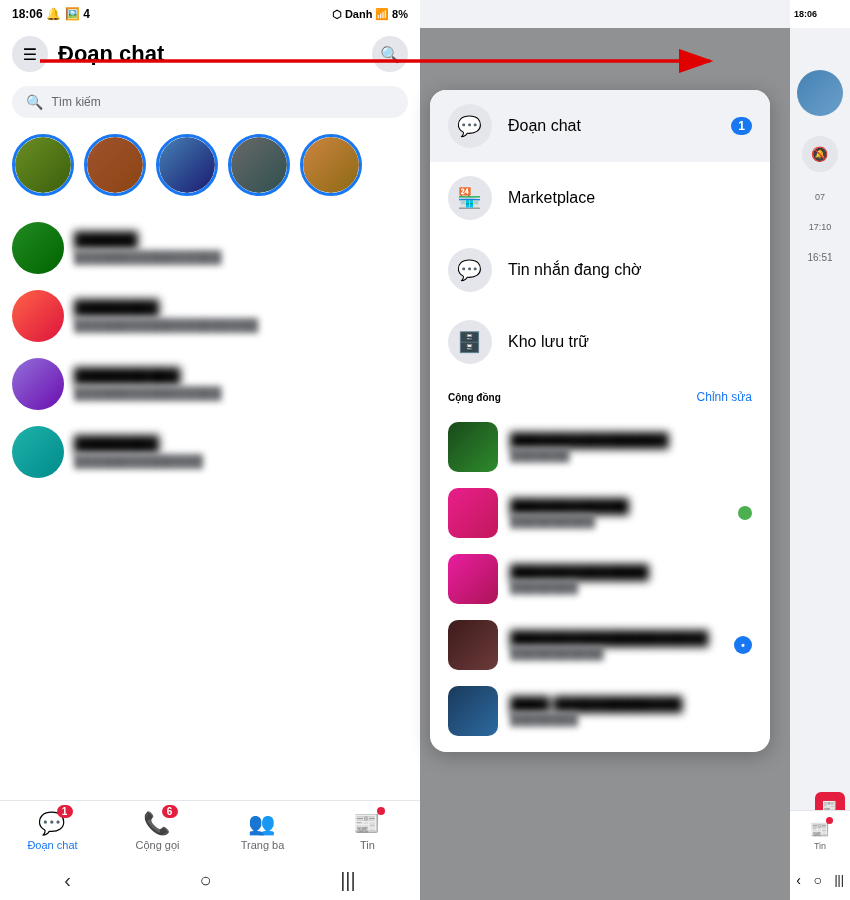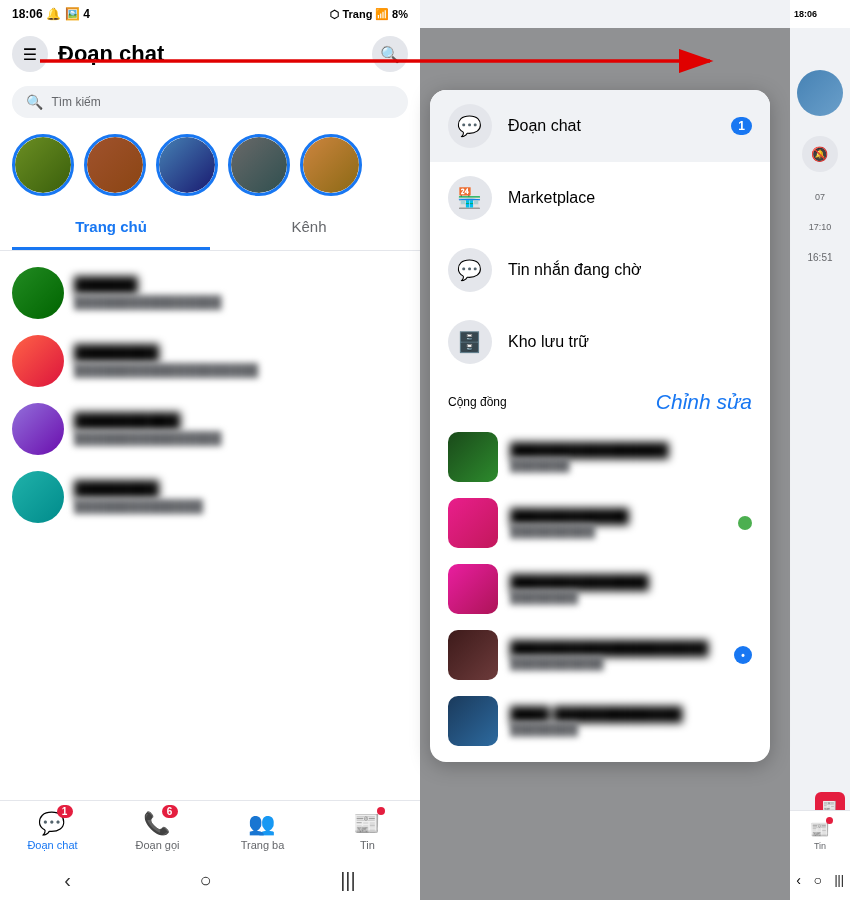--- a/index.html
+++ b/index.html
@@ -277,22 +277,22 @@
     
     .community-section {
       padding: 12px 18px 8px;
     }
     .community-header {
       display: flex;
       justify-content: space-between;
       align-items: center;
       margin-bottom: 10px;
     }
-    .community-title { font-size: 12px; font-weight: 400; color: #000; }
-    .community-edit { font-size: 21px; color: #1877f2; cursor: pointer; font-weight: 500; font-style: italic; }
+    .community-title { font-size: 10px; font-weight: 700; color: #000; }
+    .community-edit { font-size: 12px; color: #1877f2; cursor: pointer; font-weight: 500; }
 
     .community-item {
       display: flex;
       align-items: center;
       gap: 12px;
       padding: 8px 0;
       cursor: pointer;
     }
     .community-avatar {
       width: 50px; height: 50px;
@@ -355,21 +355,21 @@
 
 <div class="left-panel">
 
   <div class="status-bar">
     <div class="status-bar-left">
       <span>18:06</span>
       <span>🔔 🖼️ 4</span>
     </div>
     <div class="status-bar-right">
       <span>⬡</span>
-      <span>Trang</span>
+      <span>Danh</span>
       <span>📶</span>
       <span>8%</span>
     </div>
   </div>
 
   <div class="header">
     <div class="header-icon">
       <span>☰</span>
     </div>
     <span class="header-title">Đoạn chat</span>
@@ -394,28 +394,20 @@
         <div class="inner s3"></div>
       </div>
     <div class="story-avatar">
         <div class="inner s4"></div>
       </div>
     <div class="story-avatar">
         <div class="inner s5"></div>
       </div>
   </div>
 
-  <div class="tabs">
-    <div class="tab active">
-      <span>Trang chủ</span>
-    </div>
-    <div class="tab">
-      <span>Kênh</span>
-    </div>
-  </div>
 
   <div class="chat-list">
     <div class="chat-item">
       <div class="chat-avatar ca1"></div>
       <div class="chat-info">
         <div class="chat-name" style="filter:blur(4px)">██████</div>
         <div class="chat-preview">████████████████</div>
       </div>
     </div>
     <div class="chat-item">
@@ -443,21 +435,21 @@
 
   <div class="bottom-nav">
     <div class="nav-item active">
       <span class="nav-badge">1</span>
       <span class="nav-icon">💬</span>
       <span class="nav-label">Đoạn chat</span>
     </div>
     <div class="nav-item">
       <span class="nav-badge">6</span>
       <span class="nav-icon">📞</span>
-      <span class="nav-label">Đoạn gọi</span>
+      <span class="nav-label">Cộng gọi</span>
     </div>
     <div class="nav-item">
       <span class="nav-icon">👥</span>
       <span class="nav-label">Trang ba</span>
     </div>
     <div class="nav-item">
       <span class="nav-icon" style="position:relative">📰<span style="position:absolute;top:-4px;right:-4px;background:#e41e3f;border-radius:50%;width:8px;height:8px;display:block;"></span></span>
       <span class="nav-label">Tin</span>
     </div>
   </div>

